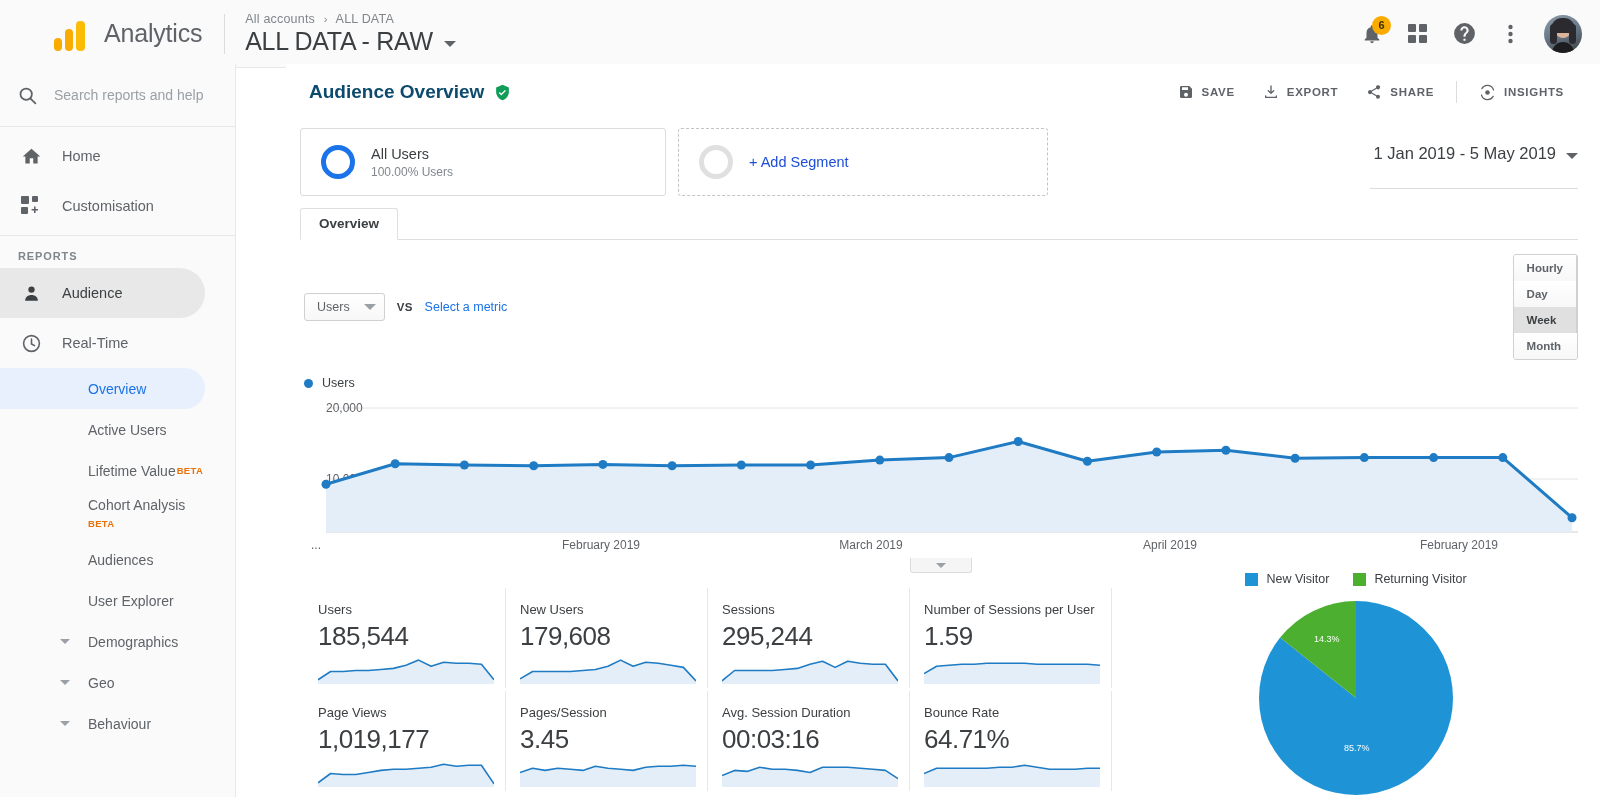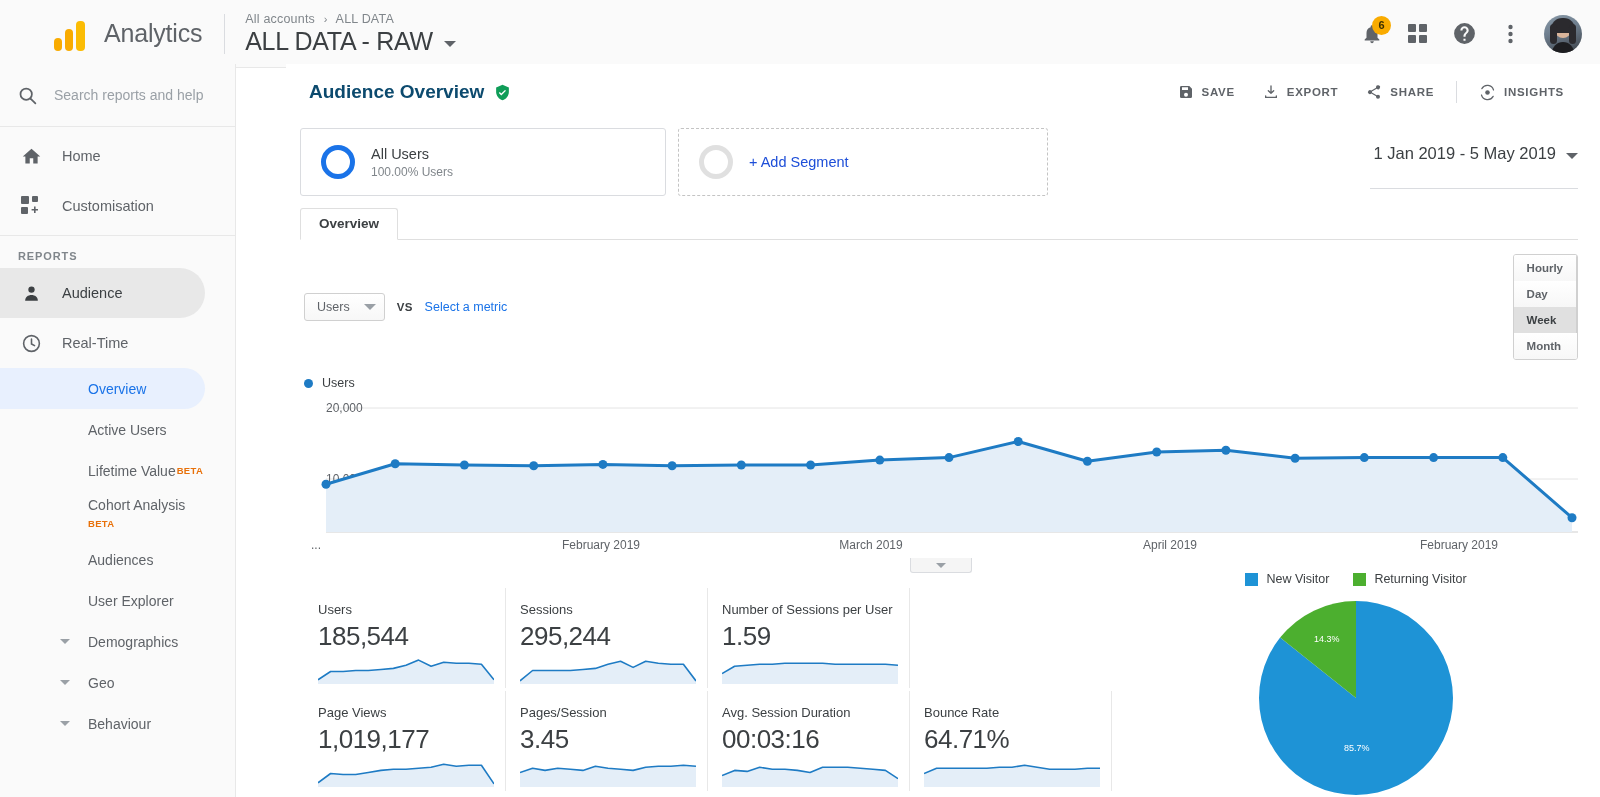--- a/index.html
+++ b/index.html
@@ -477,20 +477,28 @@
       <div class="card-row">
         <div class="metric-card">
           <div class="m-label">Users</div>
           <div class="m-value">185,544</div>
           <div class="spark"><svg width="176" height="30" viewBox="0 0 176 30">
                 <path d="M0.0,25.8 L 12.6,17.5 L 25.1,17.5 L 37.7,16.5 L 50.3,16.5 L 62.9,15.5 L 75.4,14.4 L 88.0,11.3 L 100.6,6.1 L 113.1,12.3 L 125.7,8.2 L 138.3,9.2 L 150.9,9.2 L 163.4,10.3 L 176.0,25.8 L 176,30 L 0,30 Z" fill="#e4eef8"></path>
                 <path d="M0.0,25.8 L 12.6,17.5 L 25.1,17.5 L 37.7,16.5 L 50.3,16.5 L 62.9,15.5 L 75.4,14.4 L 88.0,11.3 L 100.6,6.1 L 113.1,12.3 L 125.7,8.2 L 138.3,9.2 L 150.9,9.2 L 163.4,10.3 L 176.0,25.8" fill="none" stroke="#1e7bc4" stroke-width="1.6" stroke-linejoin="round"></path>
               </svg></div>
         </div>
         <div class="metric-card">
+          <div class="m-label">New Users</div>
+          <div class="m-value">179,608</div>
+          <div class="spark"><svg width="176" height="30" viewBox="0 0 176 30">
+                <path d="M0.0,24.8 L 12.6,17.5 L 25.1,17.5 L 37.7,17.5 L 50.3,17.5 L 62.9,16.5 L 75.4,15.5 L 88.0,12.3 L 100.6,6.1 L 113.1,12.3 L 125.7,8.2 L 138.3,9.2 L 150.9,11.3 L 163.4,13.4 L 176.0,26.9 L 176,30 L 0,30 Z" fill="#e4eef8"></path>
+                <path d="M0.0,24.8 L 12.6,17.5 L 25.1,17.5 L 37.7,17.5 L 50.3,17.5 L 62.9,16.5 L 75.4,15.5 L 88.0,12.3 L 100.6,6.1 L 113.1,12.3 L 125.7,8.2 L 138.3,9.2 L 150.9,11.3 L 163.4,13.4 L 176.0,26.9" fill="none" stroke="#1e7bc4" stroke-width="1.6" stroke-linejoin="round"></path>
+              </svg></div>
+        </div>
+        <div class="metric-card">
           <div class="m-label">Sessions</div>
           <div class="m-value">295,244</div>
           <div class="spark"><svg width="176" height="30" viewBox="0 0 176 30">
                 <path d="M0.0,26.9 L 12.6,16.5 L 25.1,16.5 L 37.7,16.5 L 50.3,16.5 L 62.9,15.5 L 75.4,14.4 L 88.0,10.3 L 100.6,7.2 L 113.1,13.4 L 125.7,7.2 L 138.3,9.2 L 150.9,10.3 L 163.4,10.3 L 176.0,26.9 L 176,30 L 0,30 Z" fill="#e4eef8"></path>
                 <path d="M0.0,26.9 L 12.6,16.5 L 25.1,16.5 L 37.7,16.5 L 50.3,16.5 L 62.9,15.5 L 75.4,14.4 L 88.0,10.3 L 100.6,7.2 L 113.1,13.4 L 125.7,7.2 L 138.3,9.2 L 150.9,10.3 L 163.4,10.3 L 176.0,26.9" fill="none" stroke="#1e7bc4" stroke-width="1.6" stroke-linejoin="round"></path>
               </svg></div>
         </div>
         <div class="metric-card last">
           <div class="m-label">Number of Sessions per User</div>
           <div class="m-value">1.59</div>

